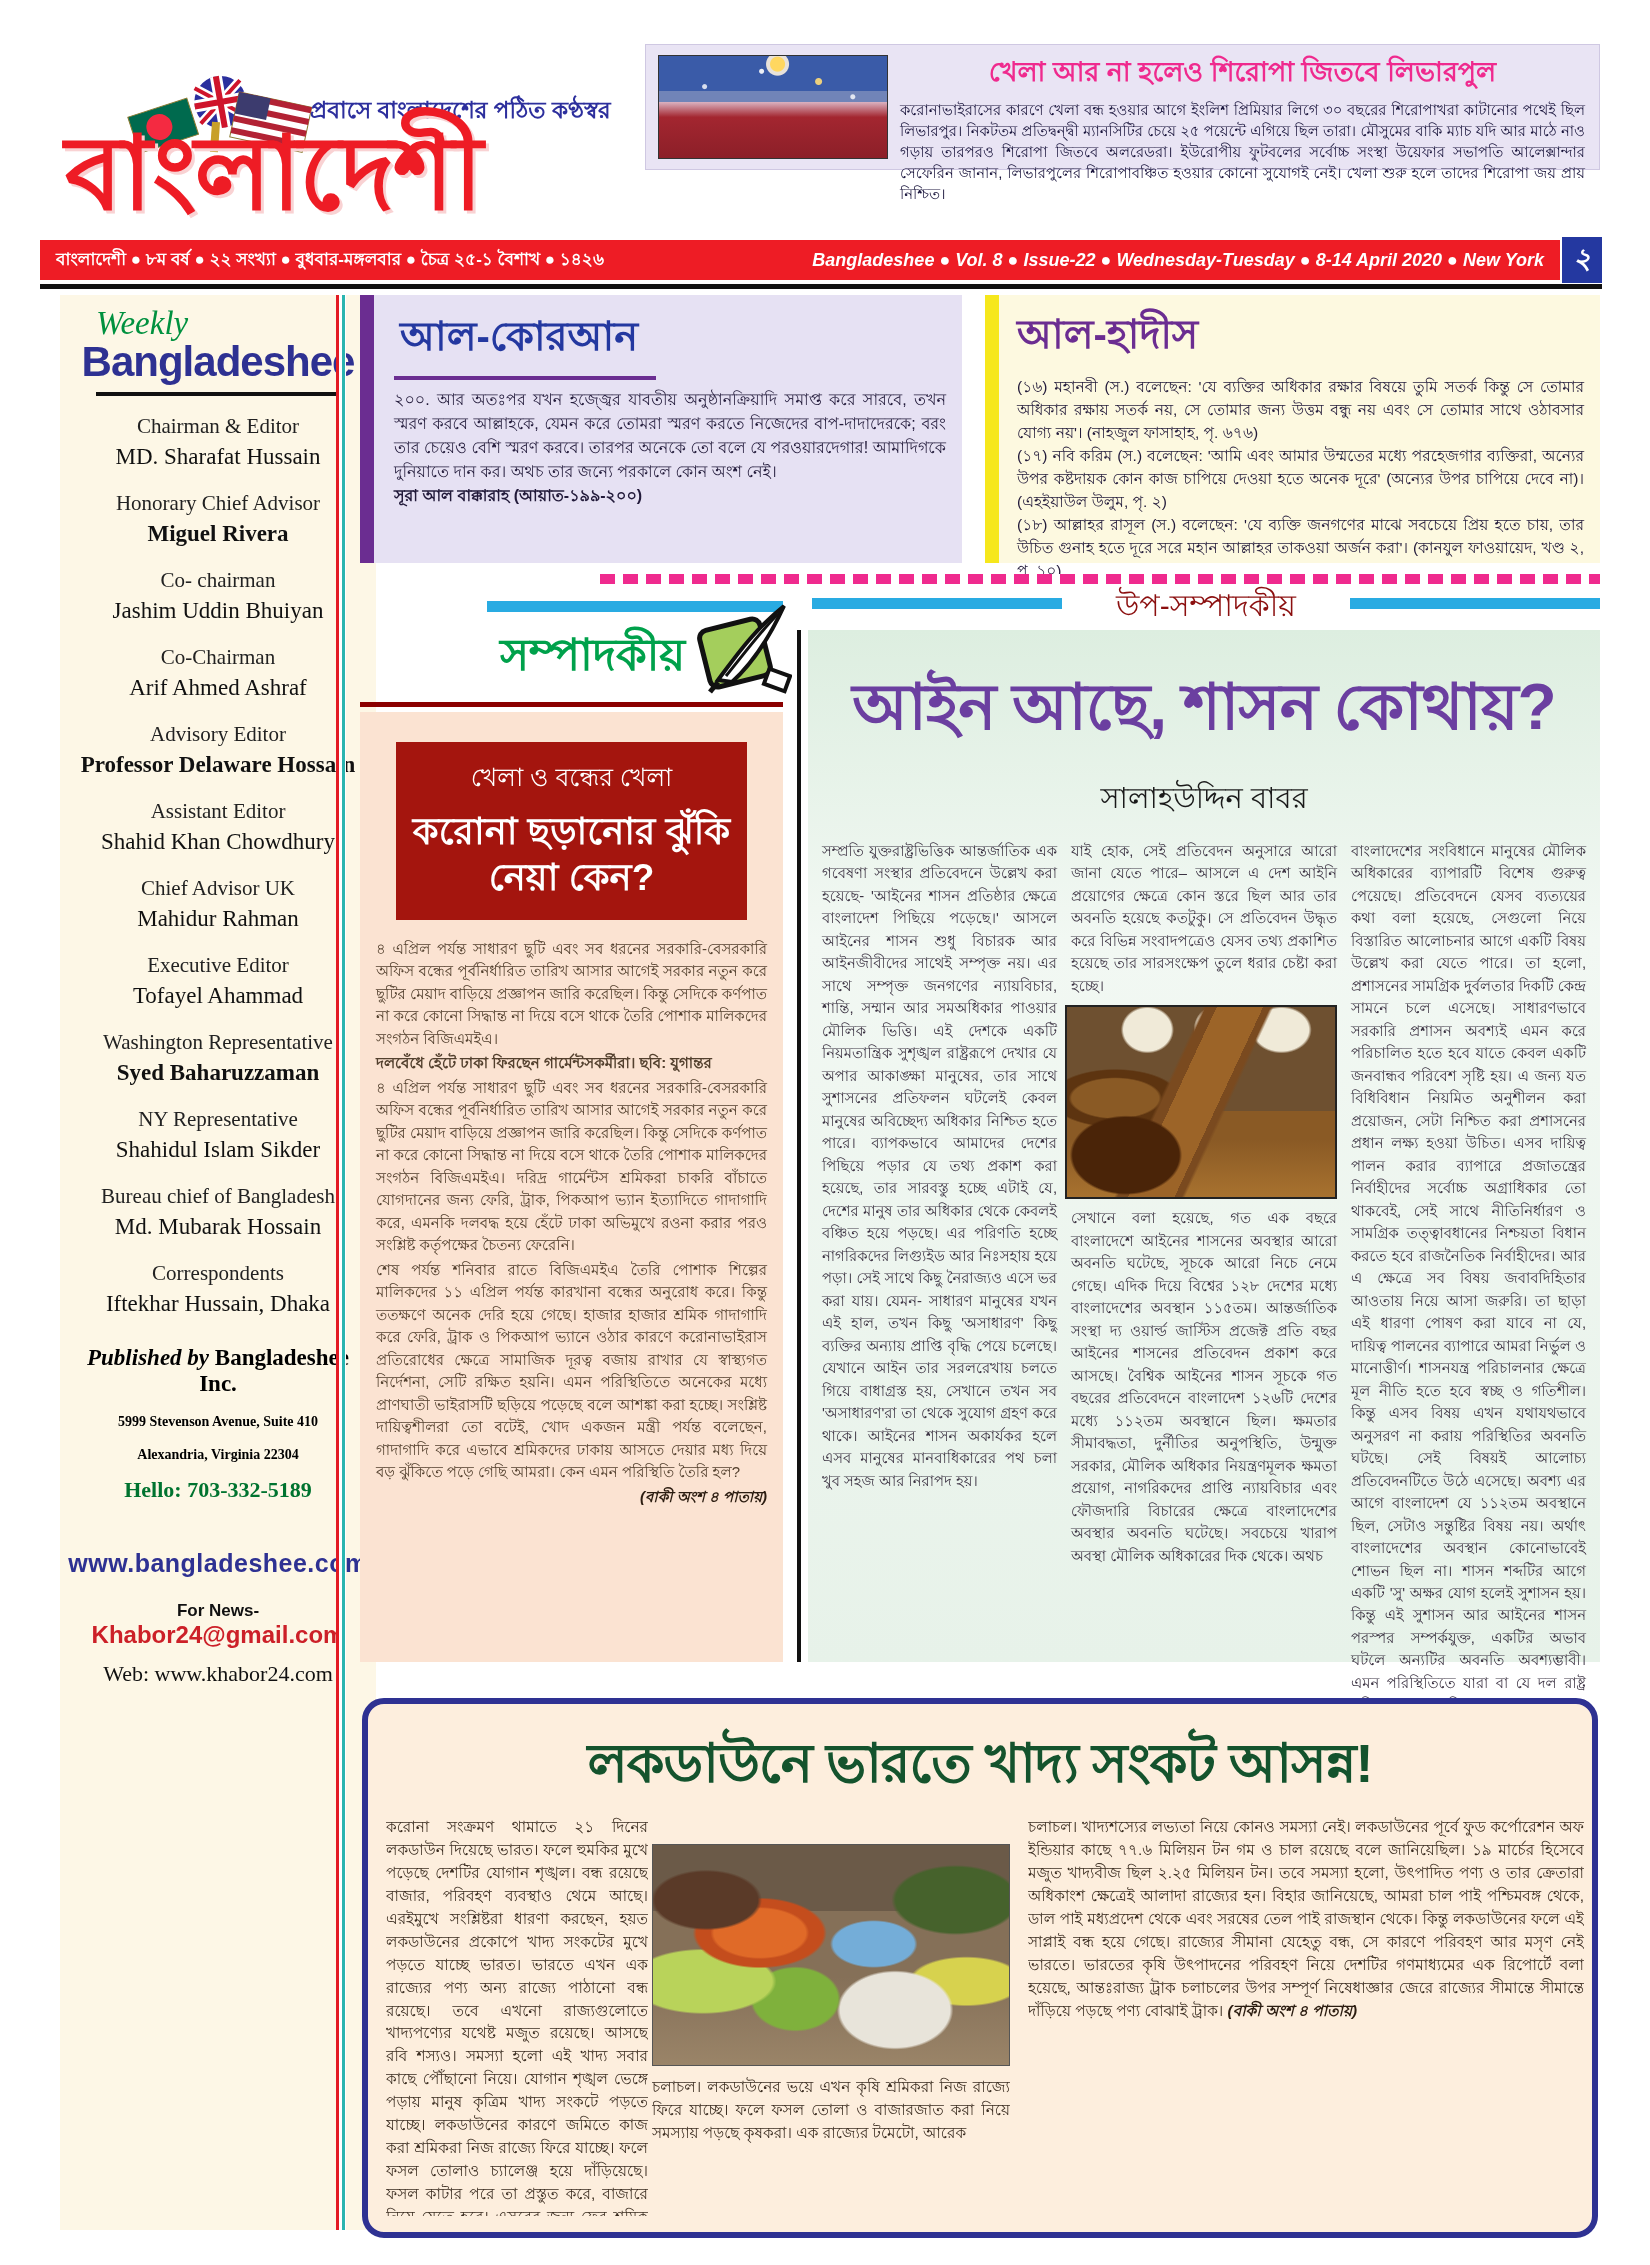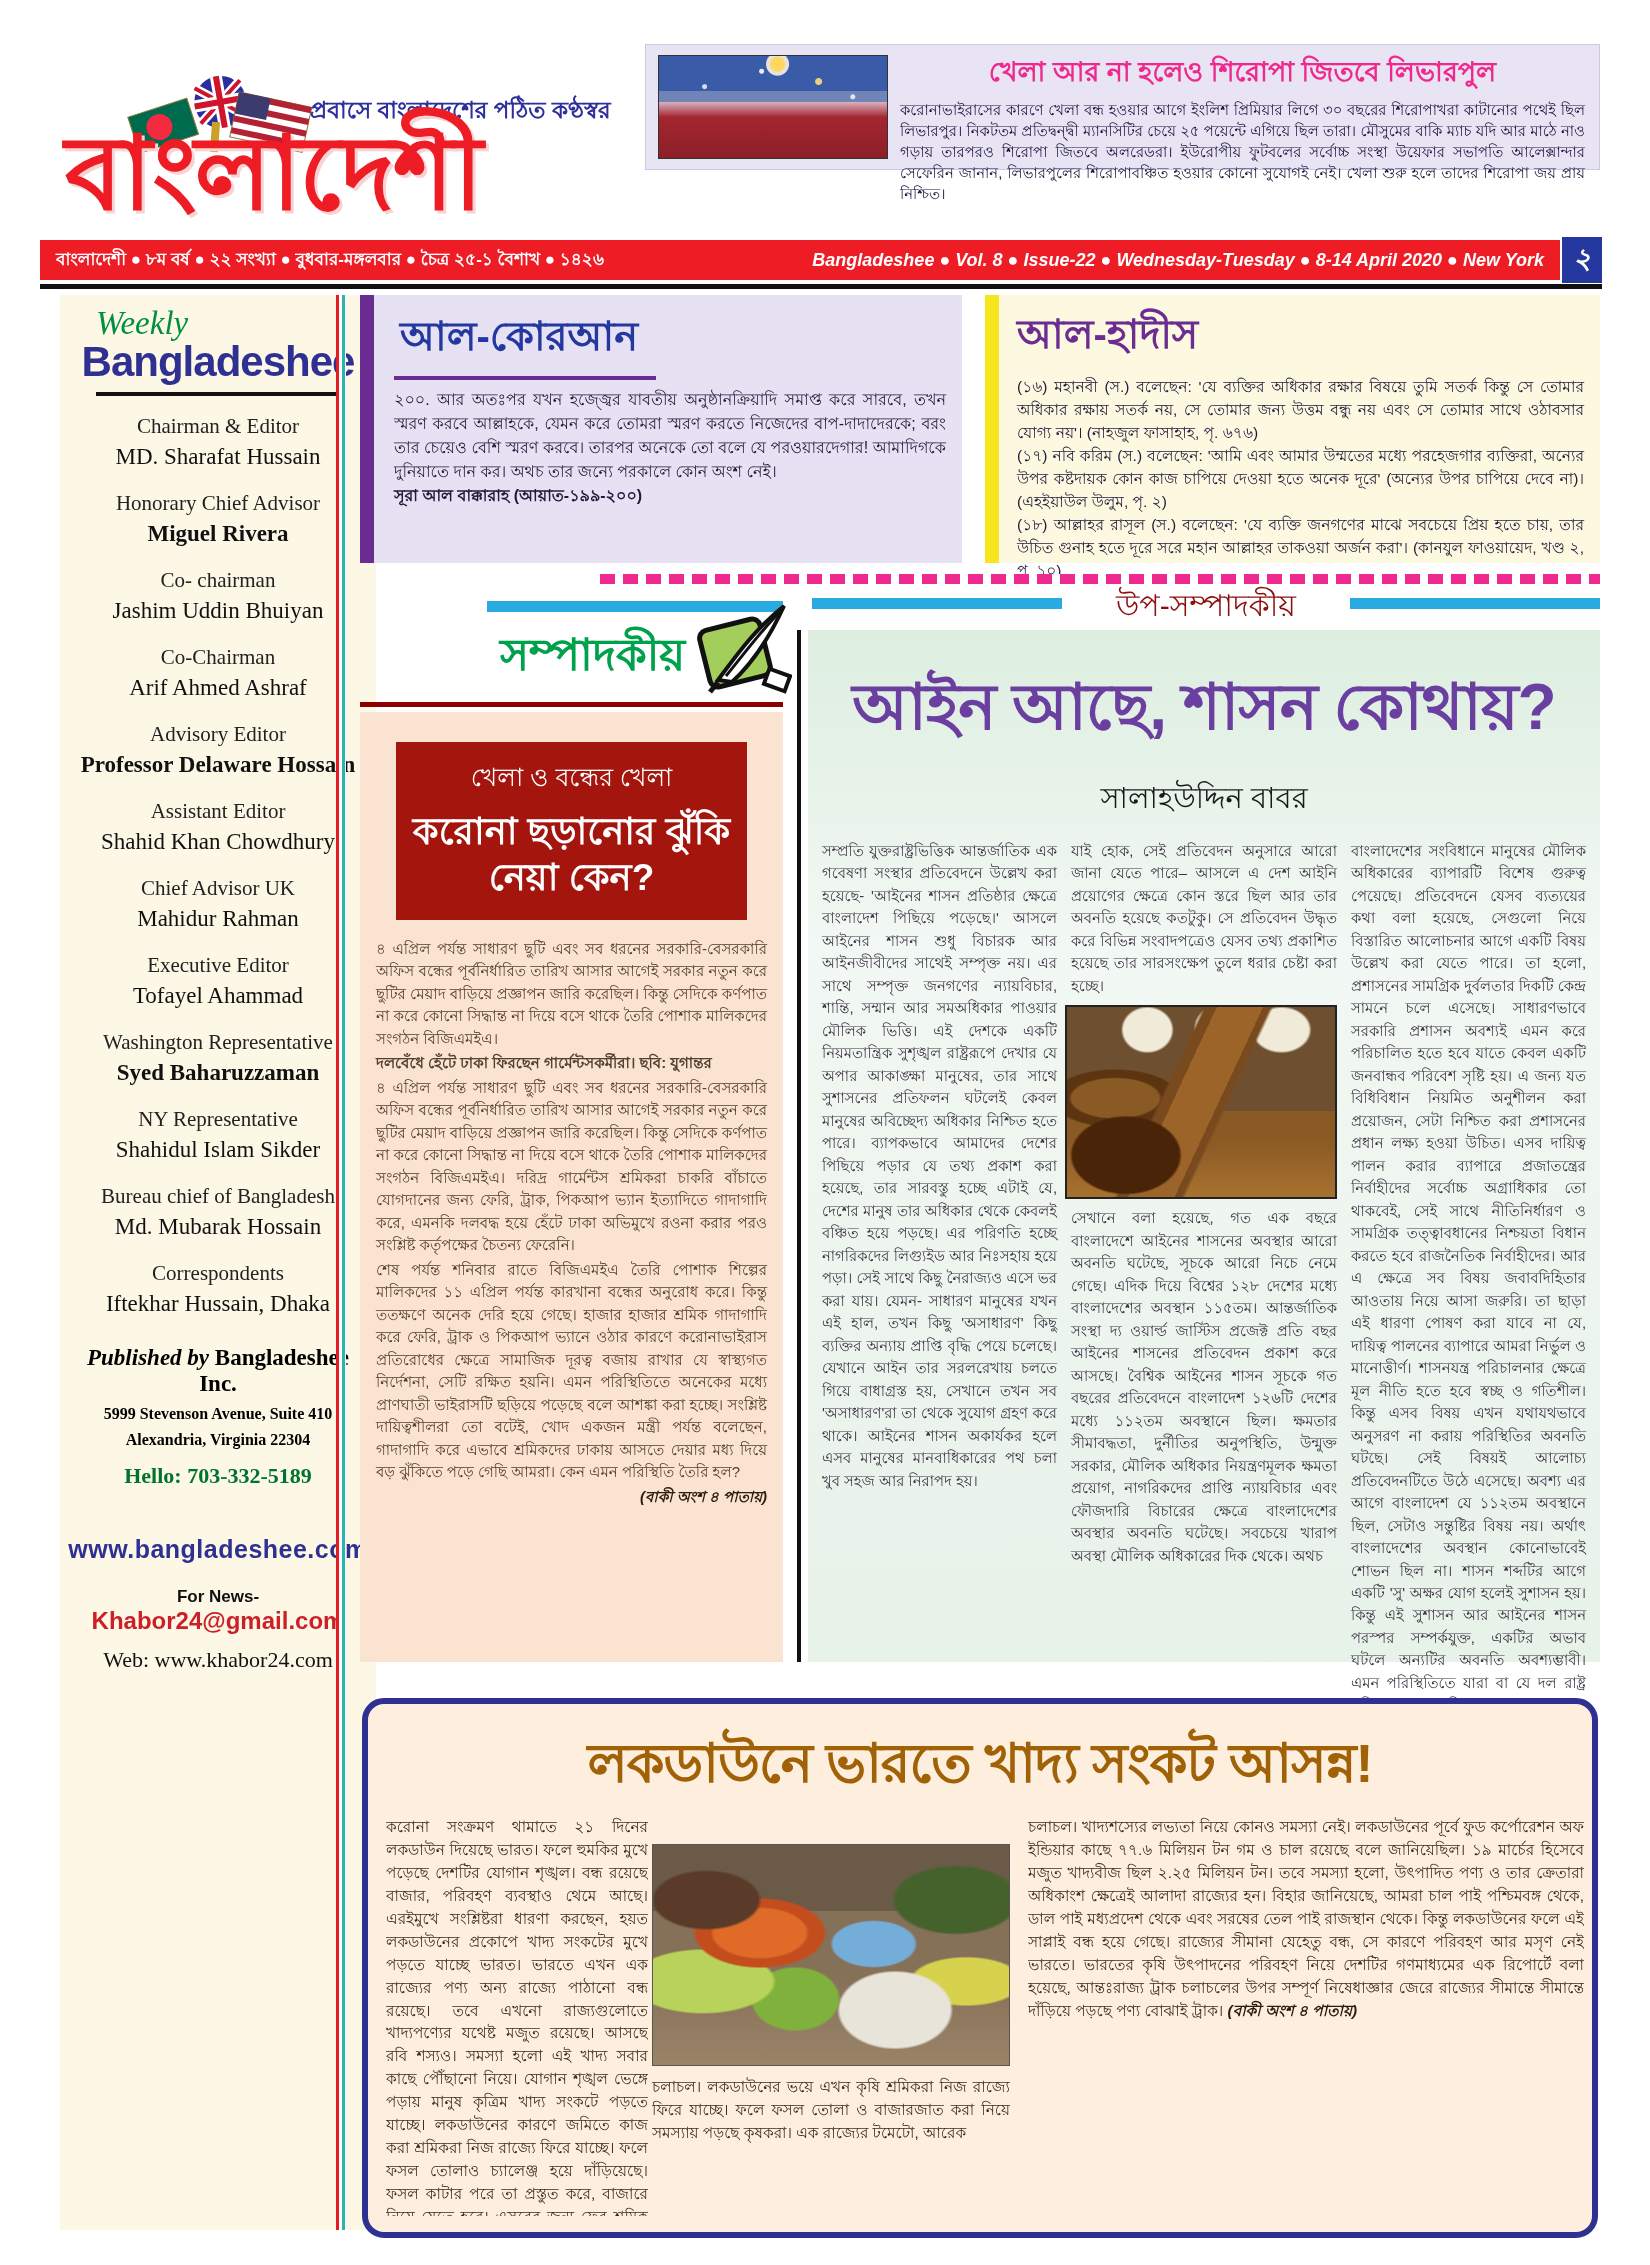--- a/index.html
+++ b/index.html
@@ -39,21 +39,21 @@
   .brand { color:#2e3192; font-size:42px; font-weight:bold; letter-spacing:-1px; margin-top:-4px; }
   .brand-rule { width:245px; height:4px; background:#111; margin:6px auto 18px auto; }
   .staff-entry { margin-bottom:21px; font-family:"Liberation Serif", serif; }
   .staff-role { font-size:21px; color:#222; }
   .staff-name { font-size:23px; color:#111; margin-top:5px; }
   .staff-entry:nth-child(2) .staff-name,
   .staff-entry:nth-child(5) .staff-name,
   .staff-entry:nth-child(9) .staff-name { font-weight:bold; }
   .pub-line { font-family:Liberation Serif, serif; font-size:23px; font-weight:bold; margin-top:28px; }
   .pub-line .pub-by { font-style:italic; }
-  .addr { font-family:"Liberation Serif", serif; font-size:16px; font-weight:bold; margin-top:8px; }
+  .addr { font-family:"Liberation Serif", serif; font-size:14px; font-weight:bold; margin-top:17px; }
   .phone { font-family:"Liberation Serif", serif; color:#00732f; font-size:22px; font-weight:bold; margin-top:14px; }
   .site1 { color:#2e3192; font-size:25px; font-weight:bold; margin-top:46px; letter-spacing:.5px; }
   .news-line { margin-top:20px; font-size:20px; font-weight:bold; }
   .news-label { color:#111; font-size:17px; }
   .news-email { color:#cc2028; font-size:24px; }
   .site2 { font-family:"Liberation Serif", serif; font-size:22px; color:#111; margin-top:12px; }
 
   .v-divider { position:absolute; left:336px; top:295px; width:10px; height:1935px;
     background:linear-gradient(90deg,#e31b23 0 3px,#fff 3px 6px,#2ab5b0 6px 9px,#fff 9px 10px); }
 
@@ -101,21 +101,21 @@
       radial-gradient(ellipse at 22% 78%, #4a2408 0 18%, transparent 19%),
       linear-gradient(115deg, transparent 38%, #7a4a1f 39% 42%, #9c6428 42% 55%, #7a4a1f 55% 57%, transparent 58%),
       radial-gradient(ellipse at 18% 48%, #8a5a25 0 14%, #5d3410 15% 20%, transparent 21%),
       radial-gradient(ellipse at 30% 12%, #f0ead8 0 9%, transparent 10%),
       radial-gradient(ellipse at 55% 12%, #f0ead8 0 9%, transparent 10%),
       radial-gradient(ellipse at 80% 12%, #f0ead8 0 9%, transparent 10%),
       linear-gradient(180deg, #6e5030 0 55%, #8a5a25 55% 70%, #a8722f 100%); }
 
   
   .food-box { position:absolute; left:362px; top:1698px; width:1236px; height:540px; background:#fdeedd; border:6px solid #2e3192; border-radius:22px; }
-  .food-headline { text-align:center; font-size:54px; font-weight:bold; color:#a16207; margin-top:18px; letter-spacing:-1px; }
+  .food-headline { text-align:center; font-size:54px; font-weight:bold; color:#14532d; margin-top:18px; letter-spacing:-1px; }
   .food-col { position:absolute; font-size:15.3px; line-height:1.5; color:#3a2c20; text-align:justify; overflow:hidden; }
   .food-col1 { left:18px; top:112px; width:262px; height:400px; }
   .veg-photo { position:absolute; left:284px; top:140px; width:358px; height:222px; border:1px solid #555;
     background:
       radial-gradient(ellipse at 15% 25%, #5a3a28 0 12%, transparent 13%),
       radial-gradient(ellipse at 30% 40%, #e06a28 0 13%, #c44d1d 14% 18%, transparent 19%),
       radial-gradient(ellipse at 14% 62%, #b9d35a 0 16%, transparent 17%),
       radial-gradient(ellipse at 40% 70%, #7fb13c 0 14%, transparent 15%),
       radial-gradient(ellipse at 62% 45%, #74add8 0 13%, transparent 14%),
       radial-gradient(ellipse at 68% 75%, #e8e4da 0 16%, transparent 17%),

